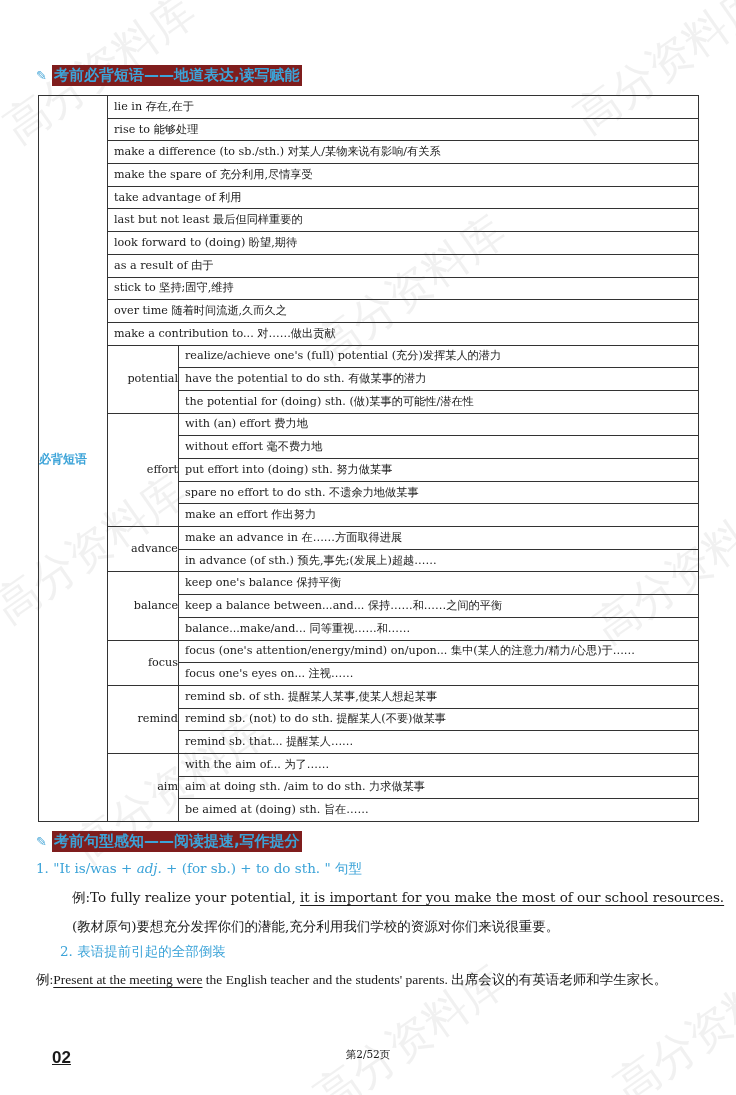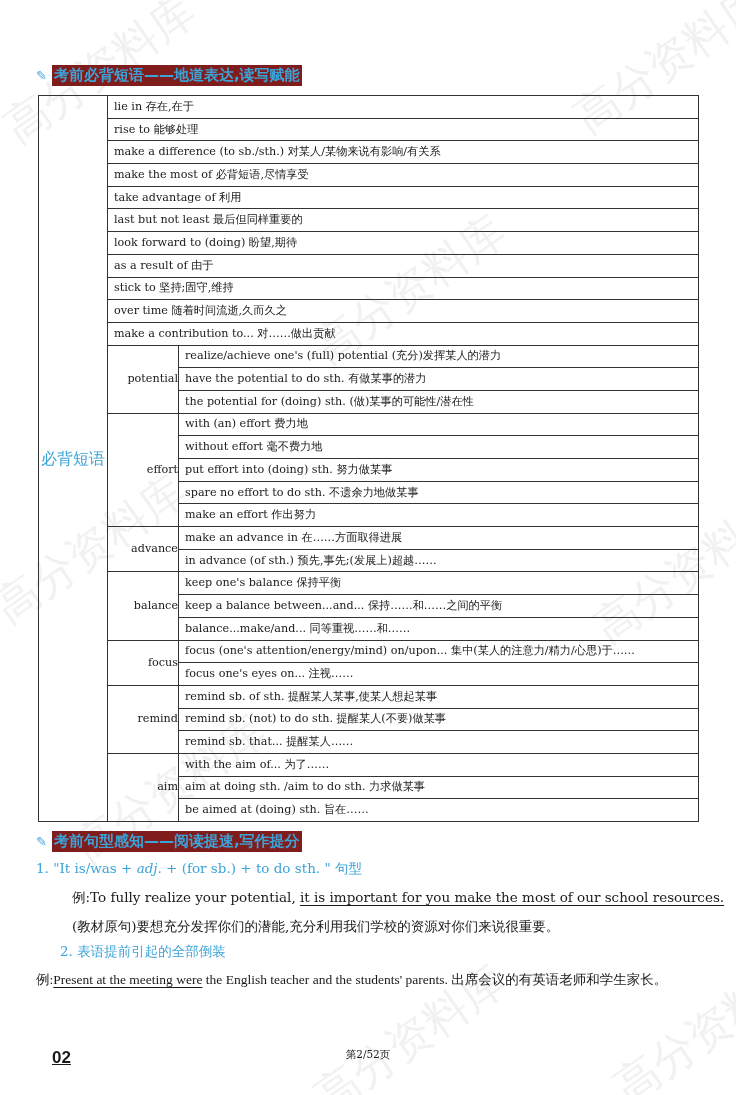--- a/index.html
+++ b/index.html
@@ -21,21 +21,21 @@
   }
   .section-heading .pencil { margin-right:5px; font-size:13px; color:#4aa8d8; }
   .section-heading .hl { background:#7f1d1d; padding:1px 2px; }
 
   table.phrases {
     position:absolute; left:38px; top:95px; width:661px;
     border-collapse:collapse; table-layout:fixed;
     font-size:11.2px;
   }
   table.phrases td { border:1.3px solid #333; padding:0 0 0 6px; height:21.7px; line-height:20px; white-space:nowrap; overflow:hidden; }
-  td.cat-main { width:63px; text-align:center; padding:0 !important; color:#3ba3d8; font-family:"DejaVu Sans",sans-serif; font-weight:normal; font-size:16px; }
+  td.cat-main { width:63px; text-align:left; padding:0 !important; color:#3ba3d8; font-family:"DejaVu Sans",sans-serif; font-weight:bold; font-size:12px; }
   td.cat-word { width:64px; text-align:right; padding:0 !important; }
 
   .sub-heading { position:absolute; left:36px; font-size:13.5px; color:#3ba3d8; font-family:"DejaVu Serif",serif; }
   .para { position:absolute; left:36px; width:665px; font-size:13.5px; line-height:29px; }
   .para u { text-decoration:underline; text-underline-offset:3px; }
   .page-no { position:absolute; left:52px; top:1048px; font-family:"Liberation Sans",sans-serif; font-size:17px; font-weight:bold;text-decoration:underline; }
   .page-count { position:absolute; left:0; width:736px; top:1048px; text-align:center; font-size:10.5px; }
 </style>
 </head>
 <body>
@@ -65,21 +65,21 @@
         <td class="cat-main" rowspan="32">必背短语</td>
         <td colspan="2">lie in 存在,在于</td>
       </tr>
       <tr>
         <td colspan="2">rise to 能够处理</td>
       </tr>
       <tr>
         <td colspan="2">make a difference (to sb./sth.) 对某人/某物来说有影响/有关系</td>
       </tr>
       <tr>
-        <td colspan="2">make the most of 必背短语,尽情享受</td>
+        <td colspan="2">make the spare of 充分利用,尽情享受</td>
       </tr>
       <tr>
         <td colspan="2">take advantage of 利用</td>
       </tr>
       <tr>
         <td colspan="2">last but not least 最后但同样重要的</td>
       </tr>
       <tr>
         <td colspan="2">look forward to (doing) 盼望,期待</td>
       </tr>

